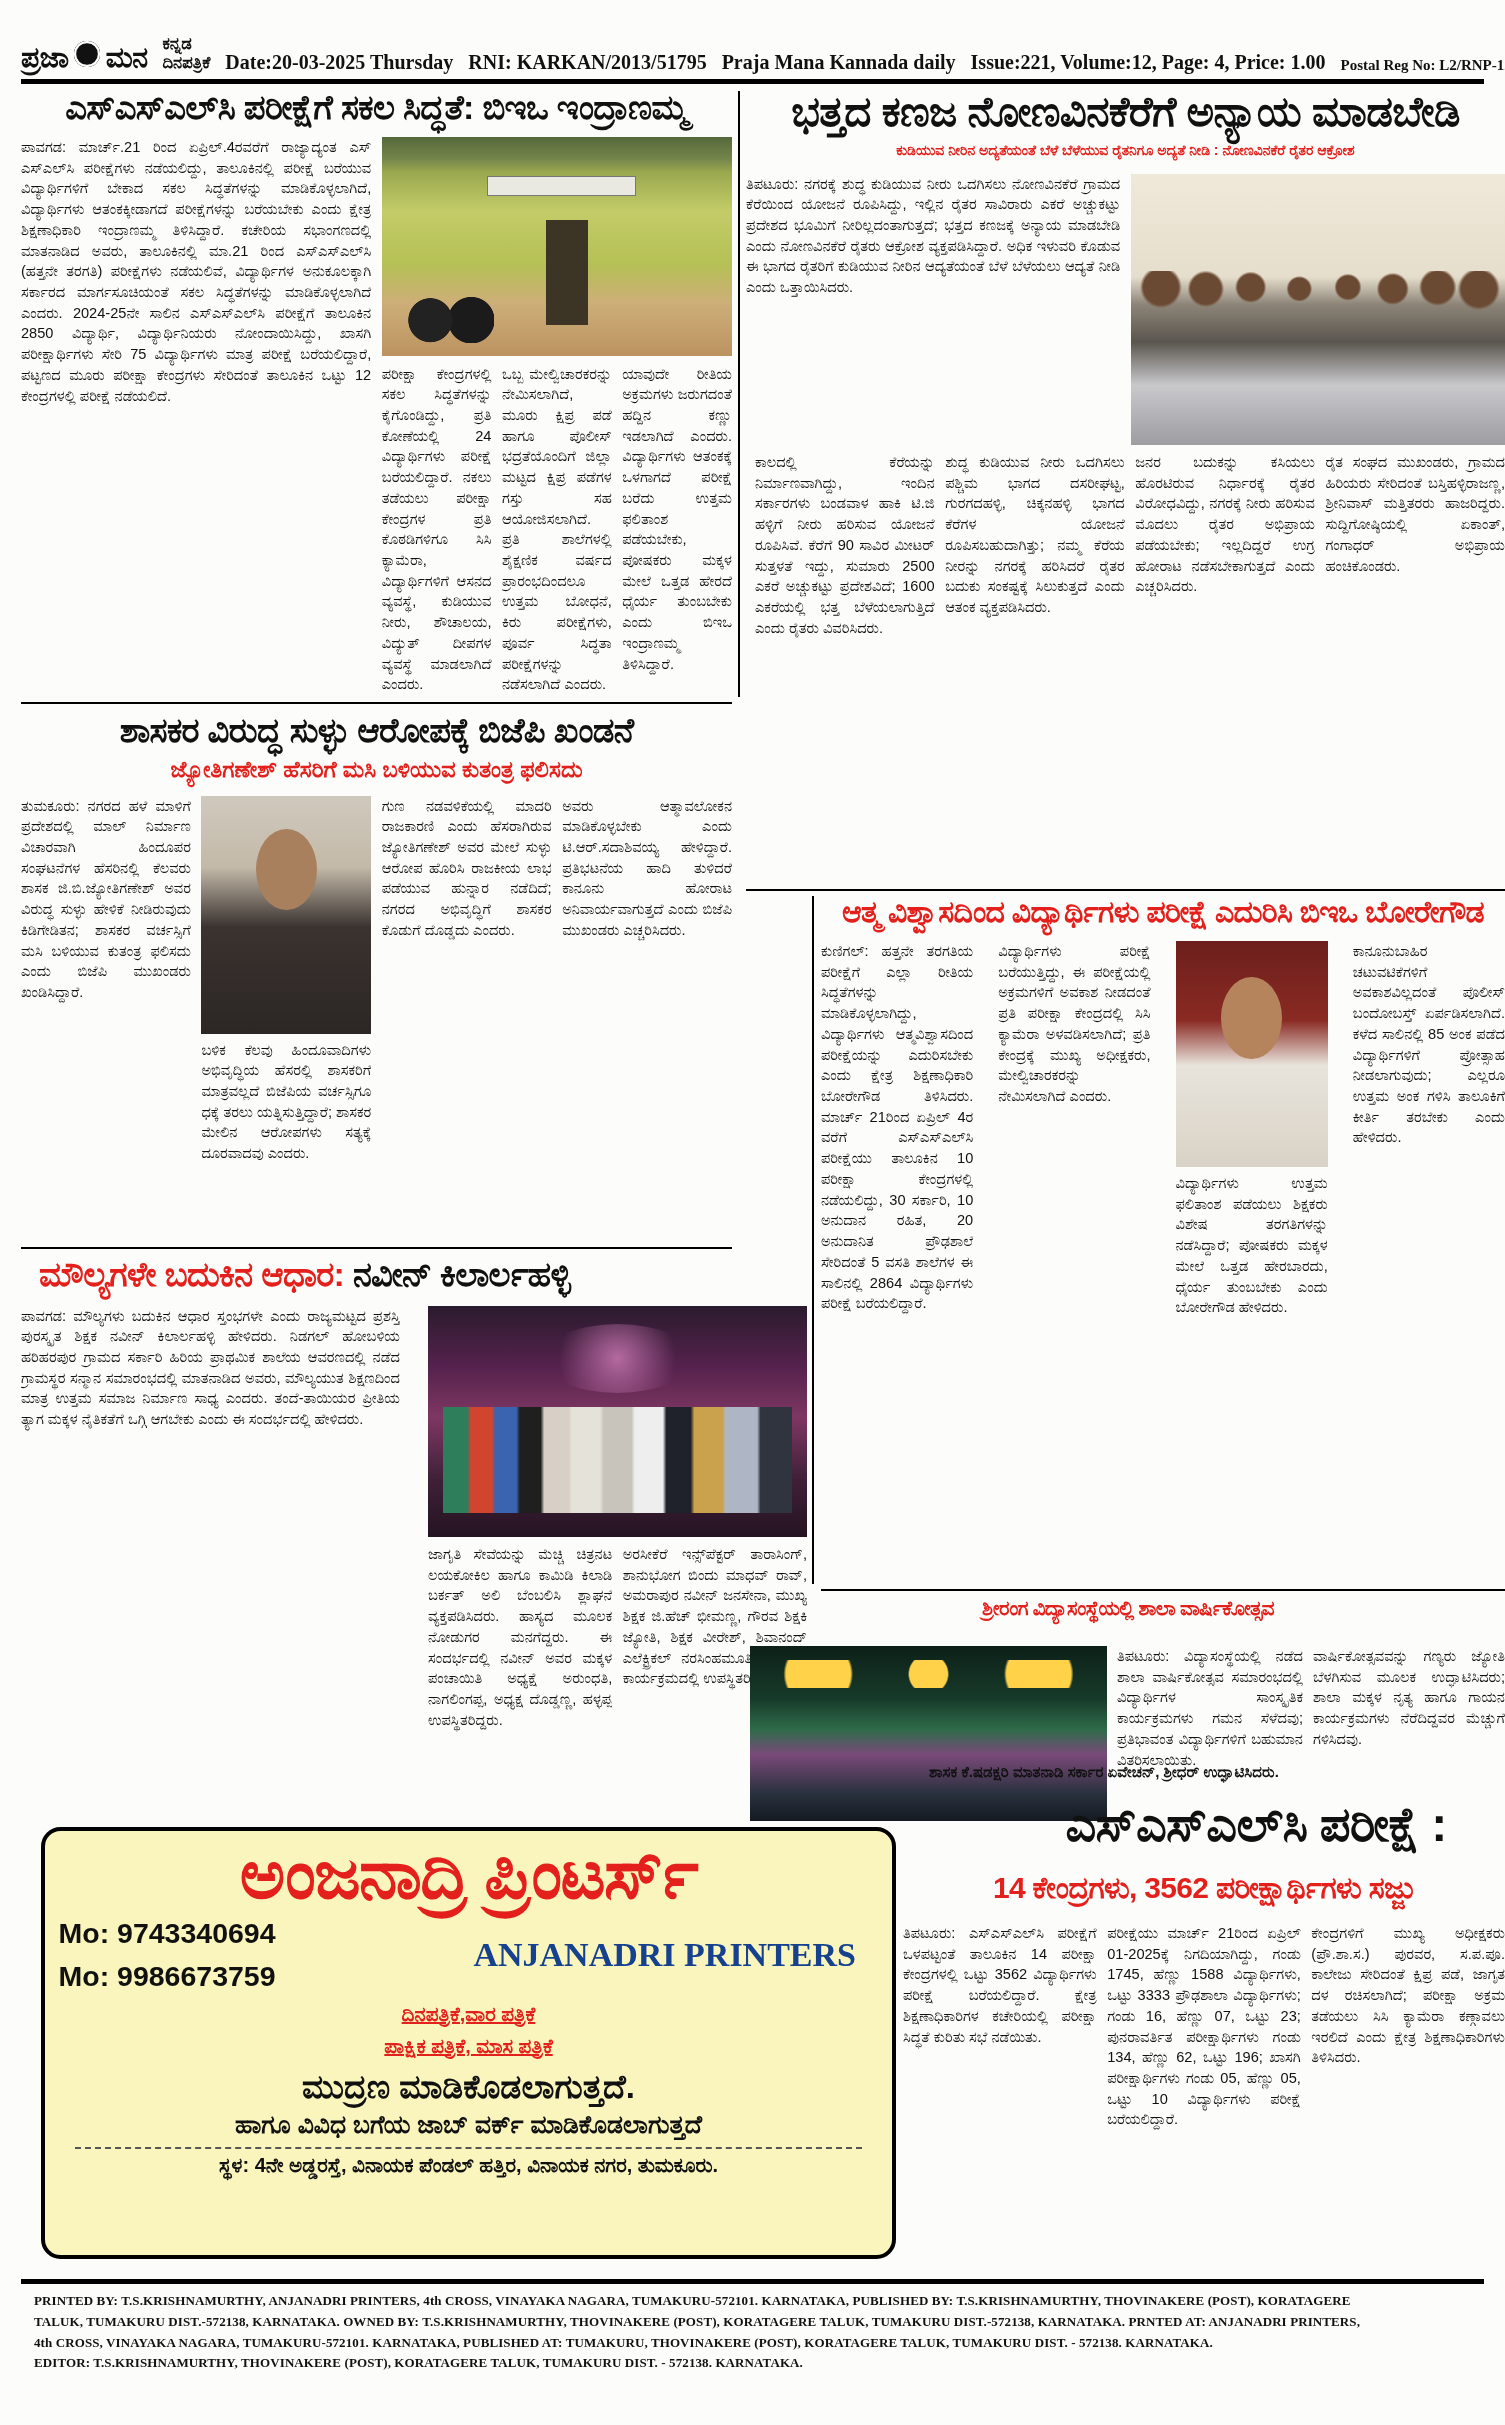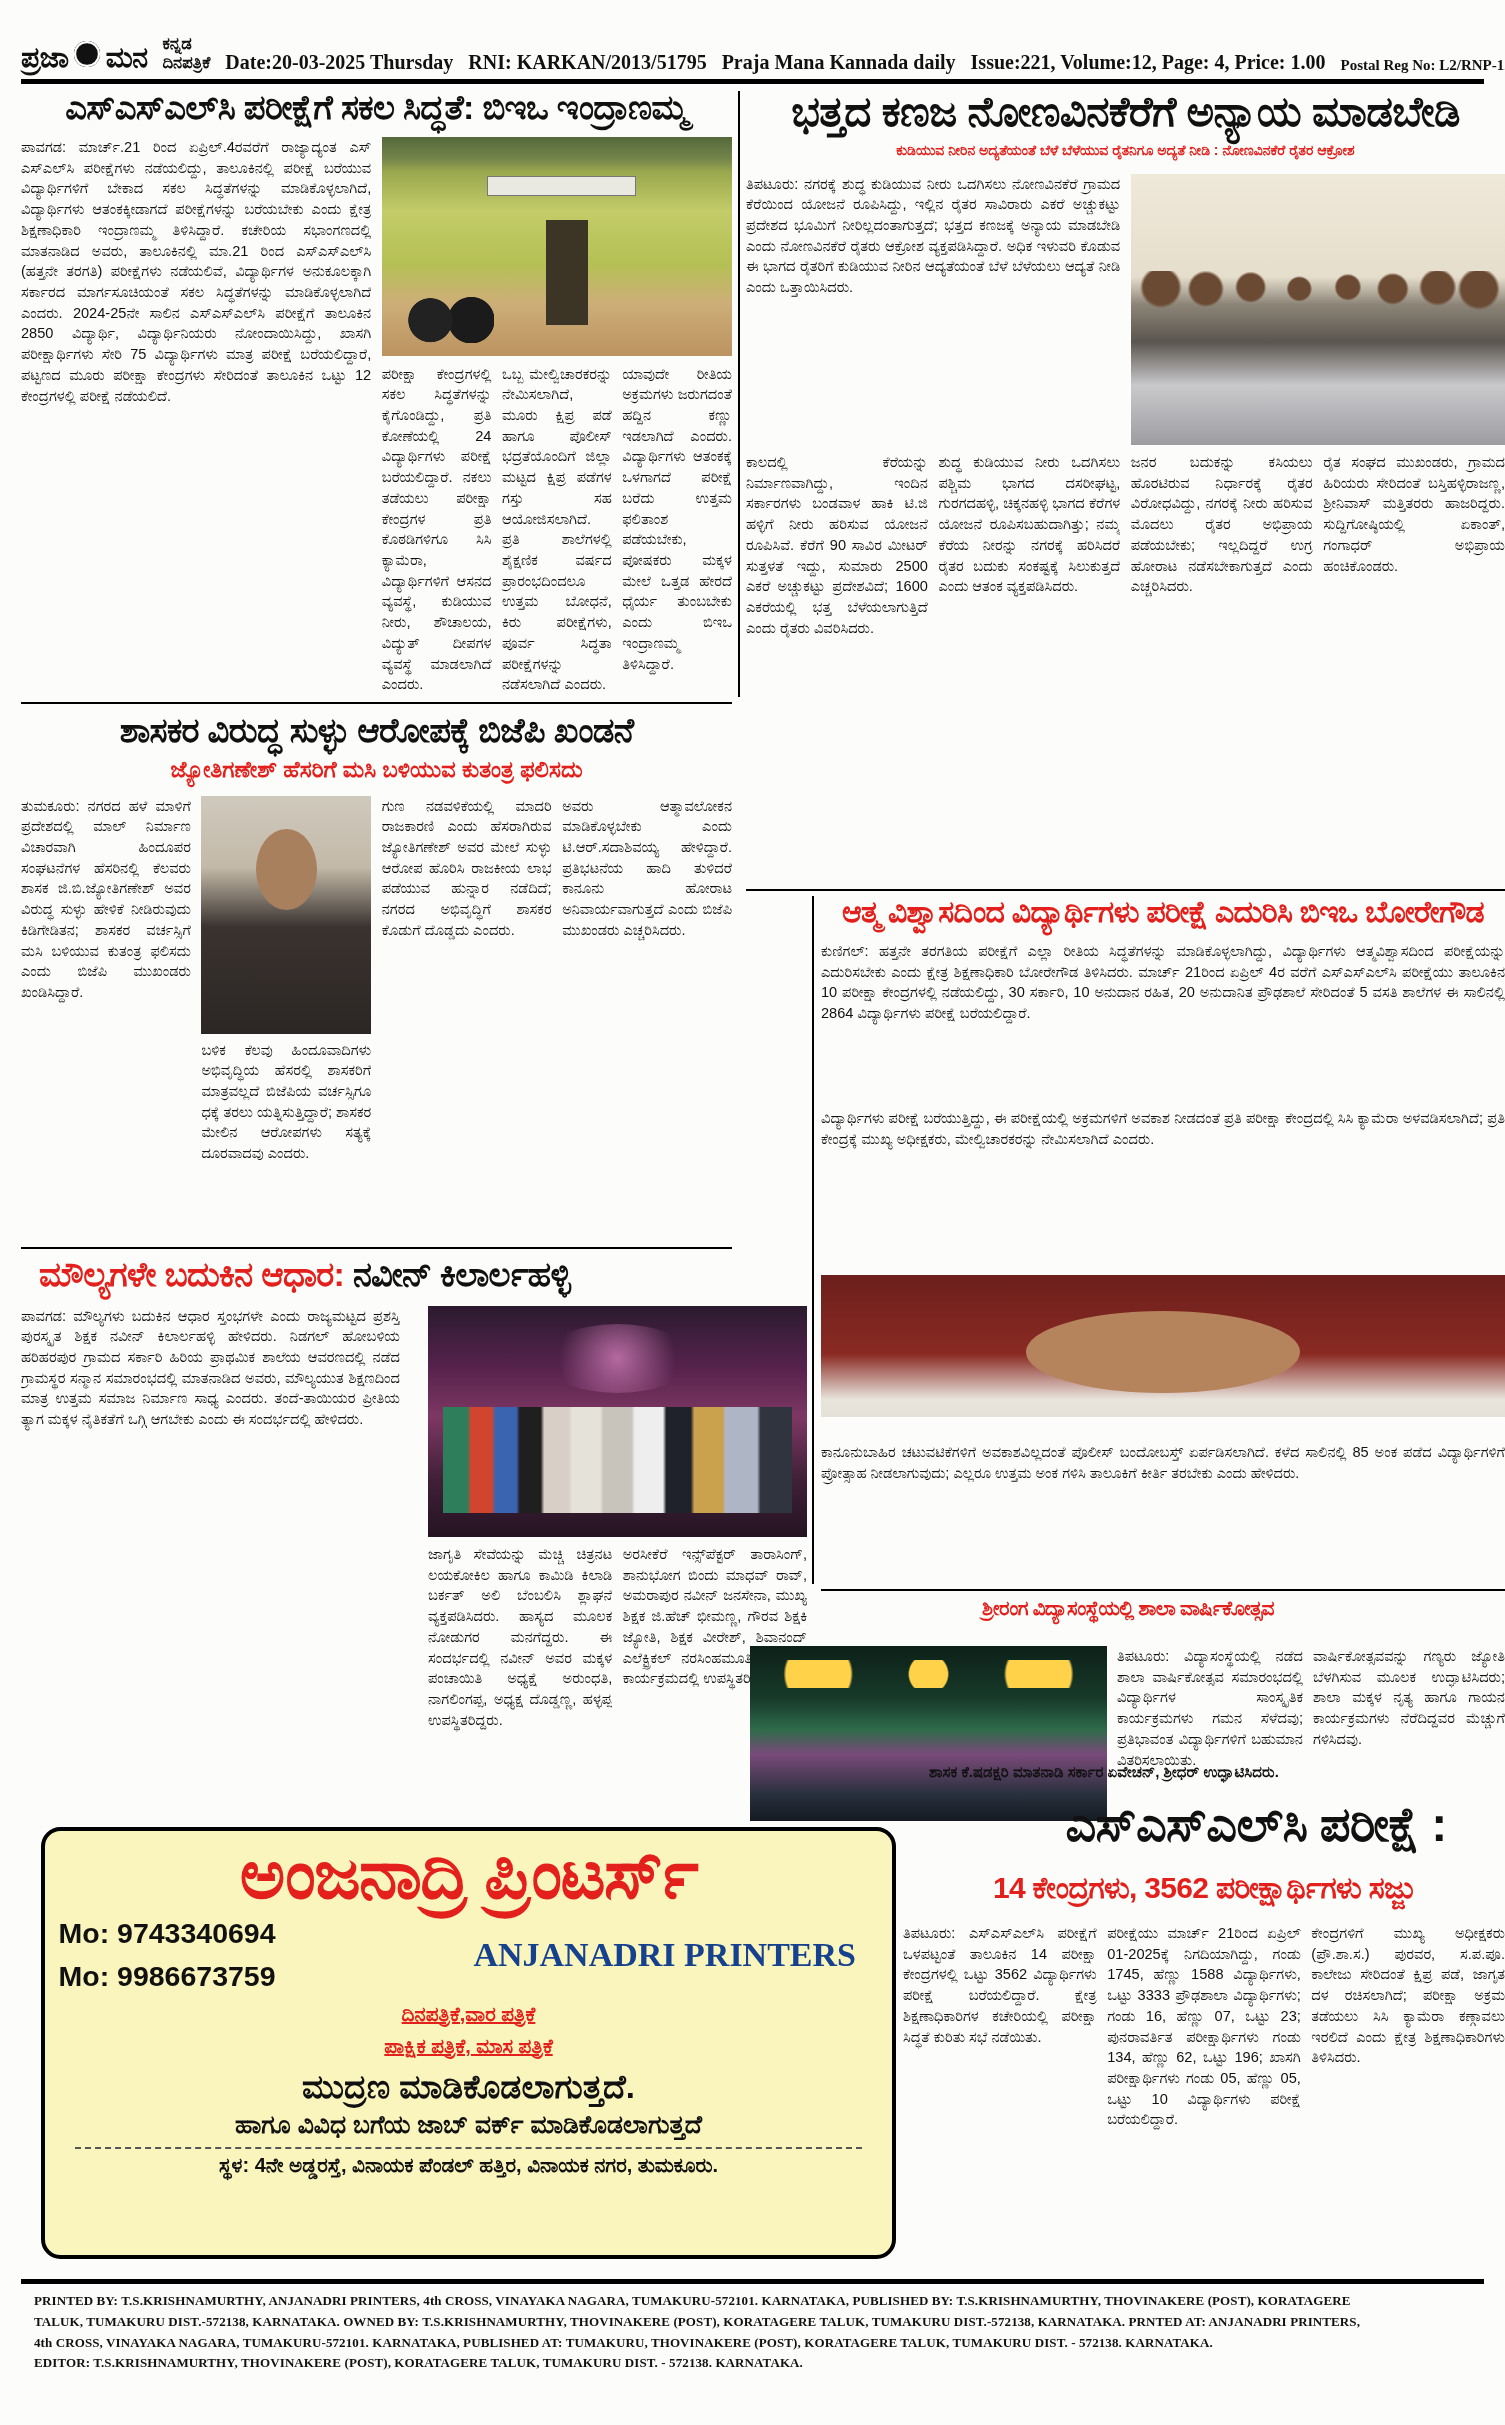--- a/index.html
+++ b/index.html
@@ -39,42 +39,42 @@
   .a2 .hl{font-size:42px;height:54px;}
   .a2 .sub{font-size:14px;height:28.5px;color:#e3201b;}
   .a2 .row{display:flex;gap:10.5px;height:271px;margin-top:3px;}
   .a2 .c1{width:225px;}
   .ph2{flex:1;background:linear-gradient(180deg,#efe9da 0%,#e6decc 38%,#8d8578 48%,#5a554e 62%,#c9c9cc 78%,#9d9da1 100%);}
   .ph2 .heads{position:absolute;left:0;top:36%;width:100%;height:30%;
       background:radial-gradient(circle at 8% 20%,#6b4a33 0 5%,transparent 6%),radial-gradient(circle at 20% 22%,#6b4a33 0 5%,transparent 6%),
                  radial-gradient(circle at 32% 20%,#6b4a33 0 5%,transparent 6%),radial-gradient(circle at 45% 22%,#6b4a33 0 5%,transparent 6%),
                  radial-gradient(circle at 58% 20%,#6b4a33 0 5%,transparent 6%),radial-gradient(circle at 70% 22%,#6b4a33 0 5%,transparent 6%),
                  radial-gradient(circle at 82% 20%,#6b4a33 0 5%,transparent 6%),radial-gradient(circle at 93% 22%,#6b4a33 0 5%,transparent 6%);}
-  .a2 .lower{display:flex;gap:10.5px;height:420px;margin-top:7.5px;}
+  .a2 .lower{display:flex;gap:10.5px;height:420px;margin-top:7.5px;margin-left:9px;}
   
   .a3{left:21px;top:711px;width:711px;height:535px;}
   .a3 .hl{font-size:34px;height:46px;}
   .a3 .sub{font-size:22.5px;height:34px;color:#e3201b;}
   .a3 .body{display:flex;gap:10.5px;height:441px;margin-top:4.5px;}
   .ph3{height:238px;margin-bottom:6px;background:linear-gradient(180deg,#cfc9bd 0%,#c3b9a8 30%,#3a3330 55%,#2c2624 100%);}
   .ph3 .face{position:absolute;left:32%;top:14%;width:36%;height:34%;border-radius:50%;background:#a9805d;}
   
   .a4{left:21px;top:1255px;width:786px;height:568px;}
   .a4 .hl{font-size:34px;height:46px;text-align:left;padding-left:18px;}
   .a4 .body{display:flex;gap:28px;height:513px;margin-top:4.5px;}
   .a4 .c1{width:247px;}
   .a4 .mid{flex:1;display:flex;flex-direction:column;gap:7.5px;}
   .ph4{height:231px;background:linear-gradient(180deg,#2b1b2e 0%,#55224d 26%,#7e3763 48%,#402038 75%,#241322 100%);}
   .ph4 .glow{position:absolute;left:30%;top:8%;width:40%;height:30%;border-radius:50%;background:radial-gradient(circle,#b46aa0 0%,transparent 70%);}
   .ph4 .people{position:absolute;left:4%;bottom:10%;width:92%;height:46%;
       background:linear-gradient(90deg,#2e7d5b 0 7%,#d1452f 8% 14%,#3a63b0 15% 21%,#1f1f1f 22% 28%,#d8d0c6 29% 36%,#e5e2da 37% 45%,#c9c4bb 46% 54%,#eee 55% 63%,#20222b 64% 71%,#caa14c 72% 80%,#aeb6c6 81% 90%,#30343f 91% 100%);}
   
   .a5{left:821px;top:895px;width:684px;height:691px;}
   .a5 .hl{font-size:30px;height:40px;}
-  .a5 .body{display:flex;gap:25px;height:643px;margin-top:6px;flex-direction:column;}
+  .a5 .body{display:flex;gap:25px;height:643px;margin-top:6px;}
   .ph5{height:226px;margin-bottom:6px;background:linear-gradient(180deg,#6c1f1c 0%,#8a2a23 35%,#e8e4dc 55%,#d9d2c6 100%);}
   .ph5 .face{position:absolute;left:30%;top:16%;width:40%;height:36%;border-radius:50%;background:#b5835c;}
   
   .a6h{left:757px;top:1597px;width:742px;height:43px;font-size:20px;}
   .a6ph{left:750px;top:1646px;width:357px;height:175px;background:linear-gradient(180deg,#0d2018 0%,#173a2a 30%,#2f6b4a 48%,#7a4a7a 62%,#27303c 85%,#151a22 100%);}
   .a6ph .lights{position:absolute;left:6%;top:8%;width:88%;height:16%;background:radial-gradient(circle at 15% 50%,#ffd24a 0 12%,transparent 13%),radial-gradient(circle at 50% 50%,#ffd24a 0 12%,transparent 13%),radial-gradient(circle at 85% 50%,#ffd24a 0 12%,transparent 13%);}
   .a6c1{left:1117px;top:1646px;width:186px;height:150px;}
   .a6c2{left:1313px;top:1646px;width:192px;height:150px;}
   .a6tail{left:929px;top:1763px;width:576px;height:30px;font-size:15px;font-weight:bold;}
   

